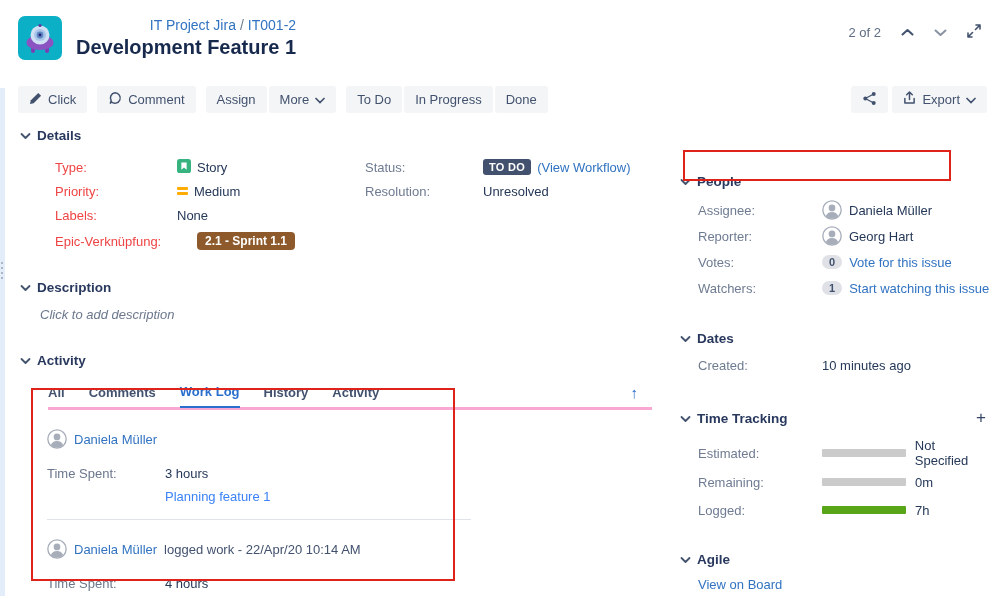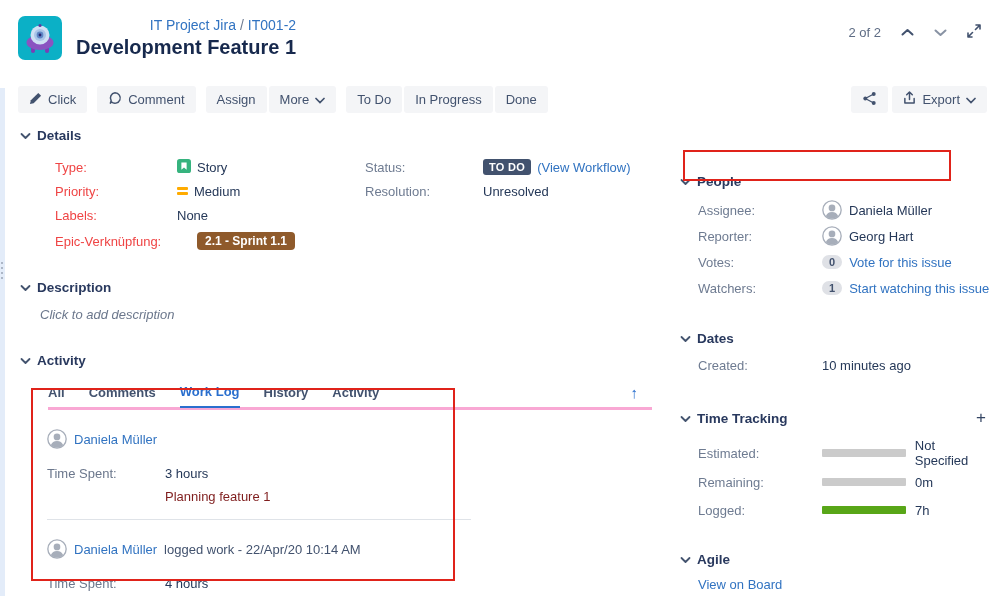--- a/index.html
+++ b/index.html
@@ -63,21 +63,21 @@
   .sort-arrow { position:absolute; right:14px; bottom:6px; color:#2a6fce; font-weight:700;
                 font-size:15px; cursor:pointer; }
 
   .worklog { margin-left:27px; }
   .wl-entry { padding:19px 0 15px 0; }
   .wl-entry.first { border-bottom:1px solid #dfe3e8; width:424px; }
   .wl-head { display:flex; align-items:center; gap:7px; }
   .wl-action { color:#42526e; }
   .wl-row { display:flex; margin-top:17px; }
   .wl-label { color:#6b778c; width:118px; flex:0 0 auto; }
-  .wl-comment { margin:8px 0 0 118px; color:#7f1d1d; }
+  .wl-comment { margin:8px 0 0 118px; color:#3b82f6; }
 
   
   .col-right { position:absolute; left:680px; top:128px; width:312px;margin-top:46px; }
   .rrow { display:flex; align-items:center; min-height:26px; margin-left:18px; }
   .rlabel { color:#6e7b91; width:124px; flex:0 0 auto; }
   .rval { display:flex; align-items:center; gap:7px; }
   .count-pill { background:#dfe1e6; color:#42526e; font-size:11px; font-weight:700;
                 border-radius:2em; padding:1px 7px; min-width:10px; text-align:center; cursor:pointer; }
   .avatar20 { width:20px; height:20px; flex:0 0 auto; }
   .people-rows { margin-top:8px; }

